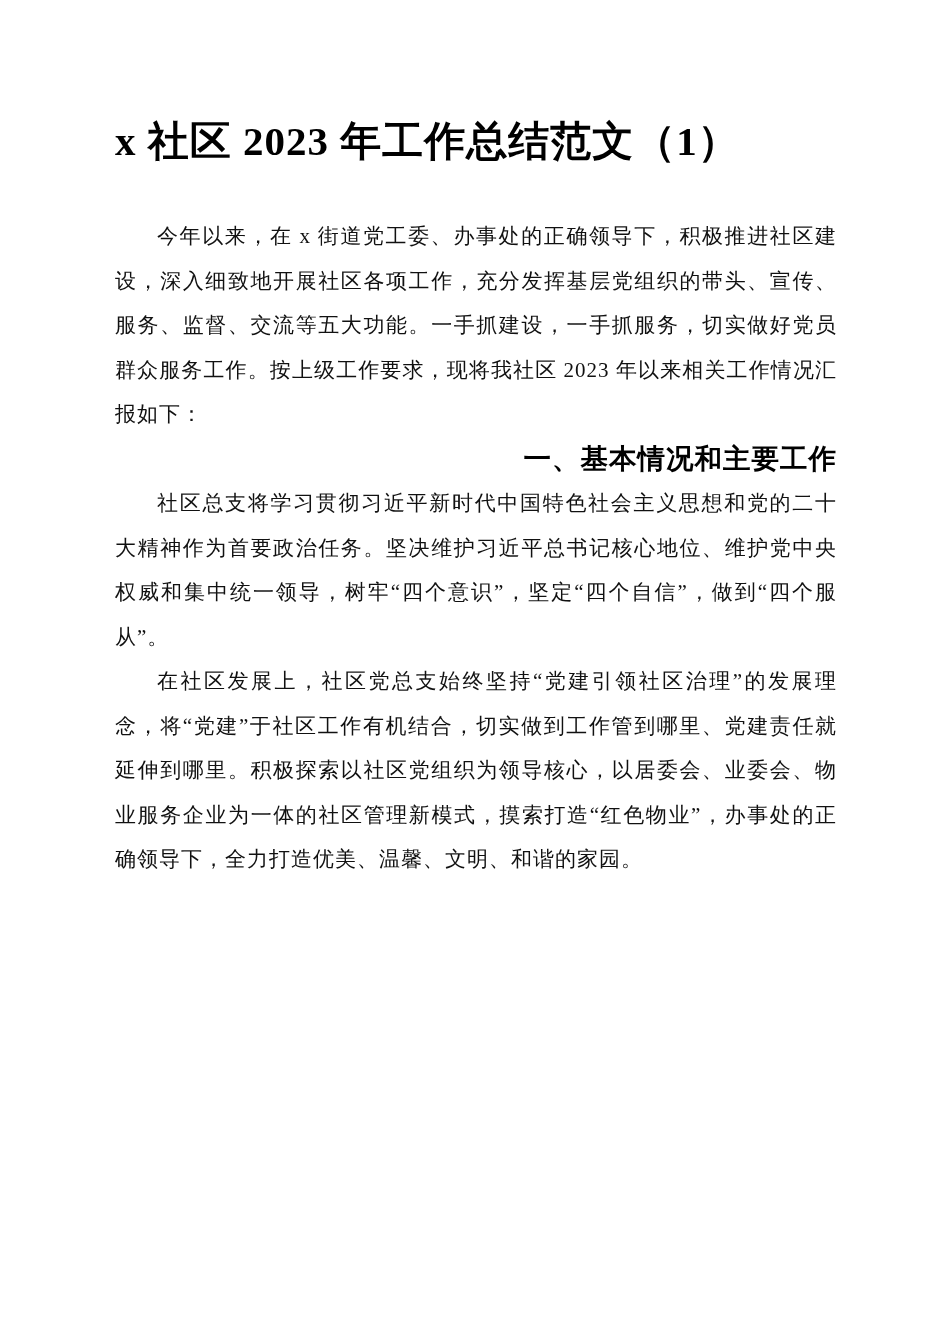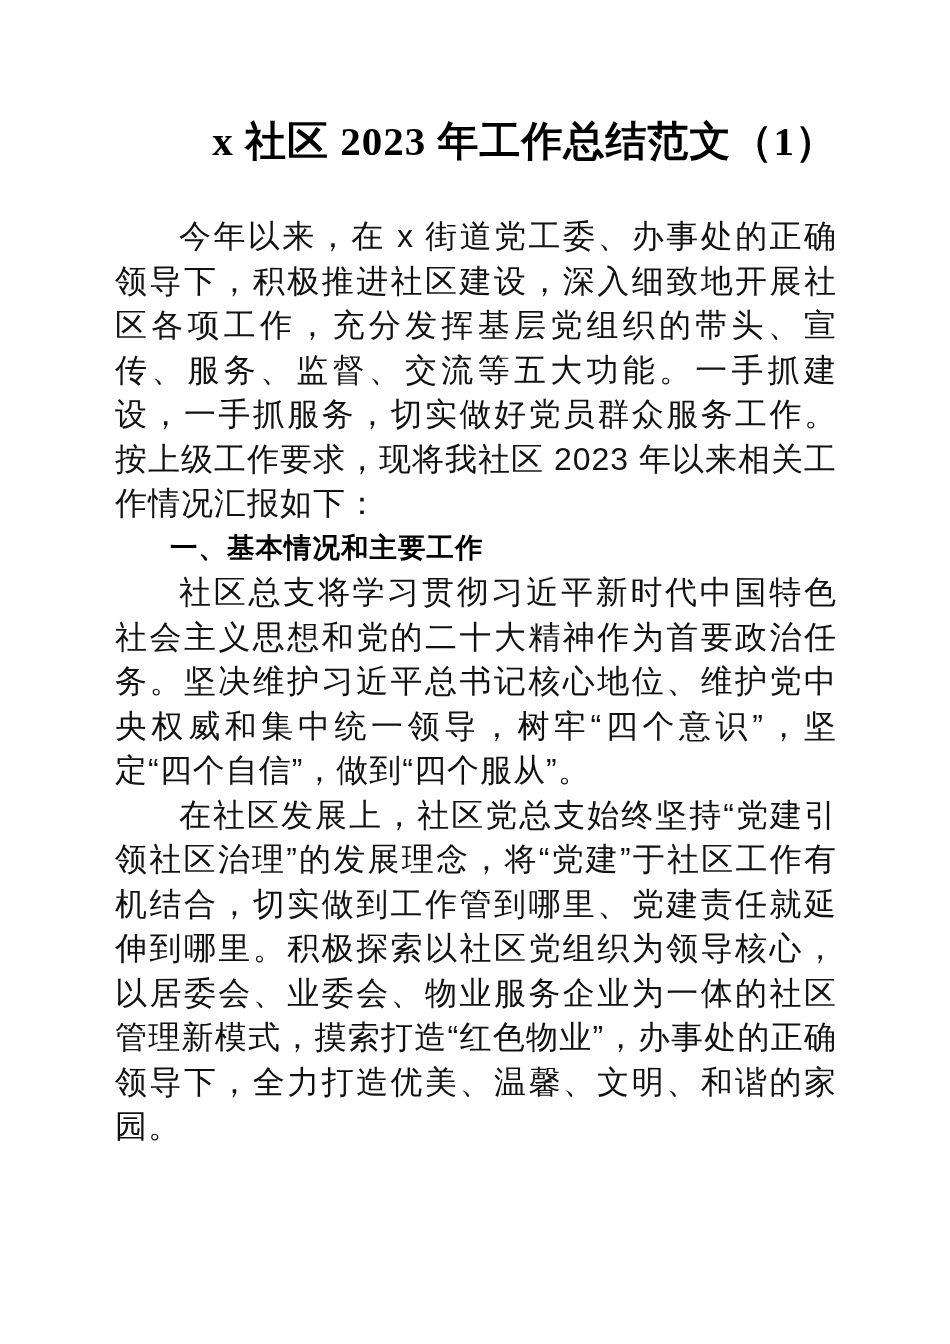--- a/index.html
+++ b/index.html
@@ -16,43 +16,43 @@
     box-sizing: border-box;
     padding: 112px 113px 0 115px;
     overflow: hidden;
     color: #000000;
   }
   .doc-title {
     font-family: "Liberation Serif", "DejaVu Serif", serif;
     font-weight: 700;
     font-size: 41px;
     line-height: 58px;
-    text-align: right;
+    text-align: left;
     letter-spacing: 1px;
     margin: 0 0 44px 0;
     color: #000000;
   }
   .para {
-    font-family: Liberation Sans, sans-serif;
+    font-family: Liberation Serif, serif;
     font-weight: 400;
-    font-size: 32px;
+    font-size: 21px;
     line-height: 44.5px;
     letter-spacing: 1px;
     text-align: justify;
     text-indent: 2em;
     margin: 0;
     color: #111111;
   }
   .section-heading {
     font-family: "Liberation Sans", "DejaVu Sans", sans-serif;
     font-weight: 700;
     font-size: 27.5px;
     line-height: 44.5px;
     letter-spacing: 1px;
-    text-align: left;
+    text-align: right;
     text-indent: 2em;
     margin: 0;
     color: #000000;
   }
 </style>
 </head>
 <body>
 
 <div class="page">
   <h1 class="doc-title">x 社区 2023 年工作总结范文（1）</h1>

